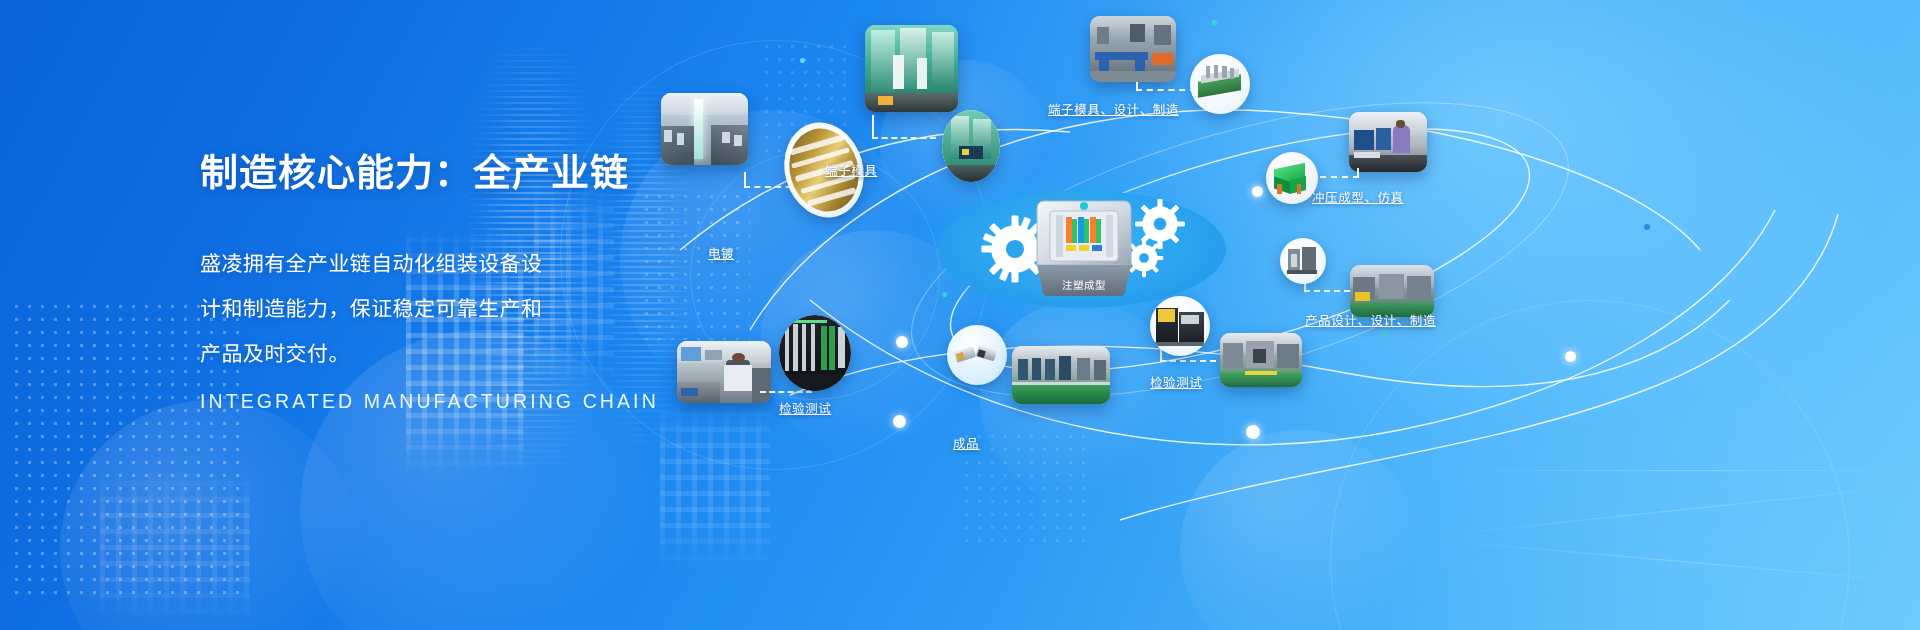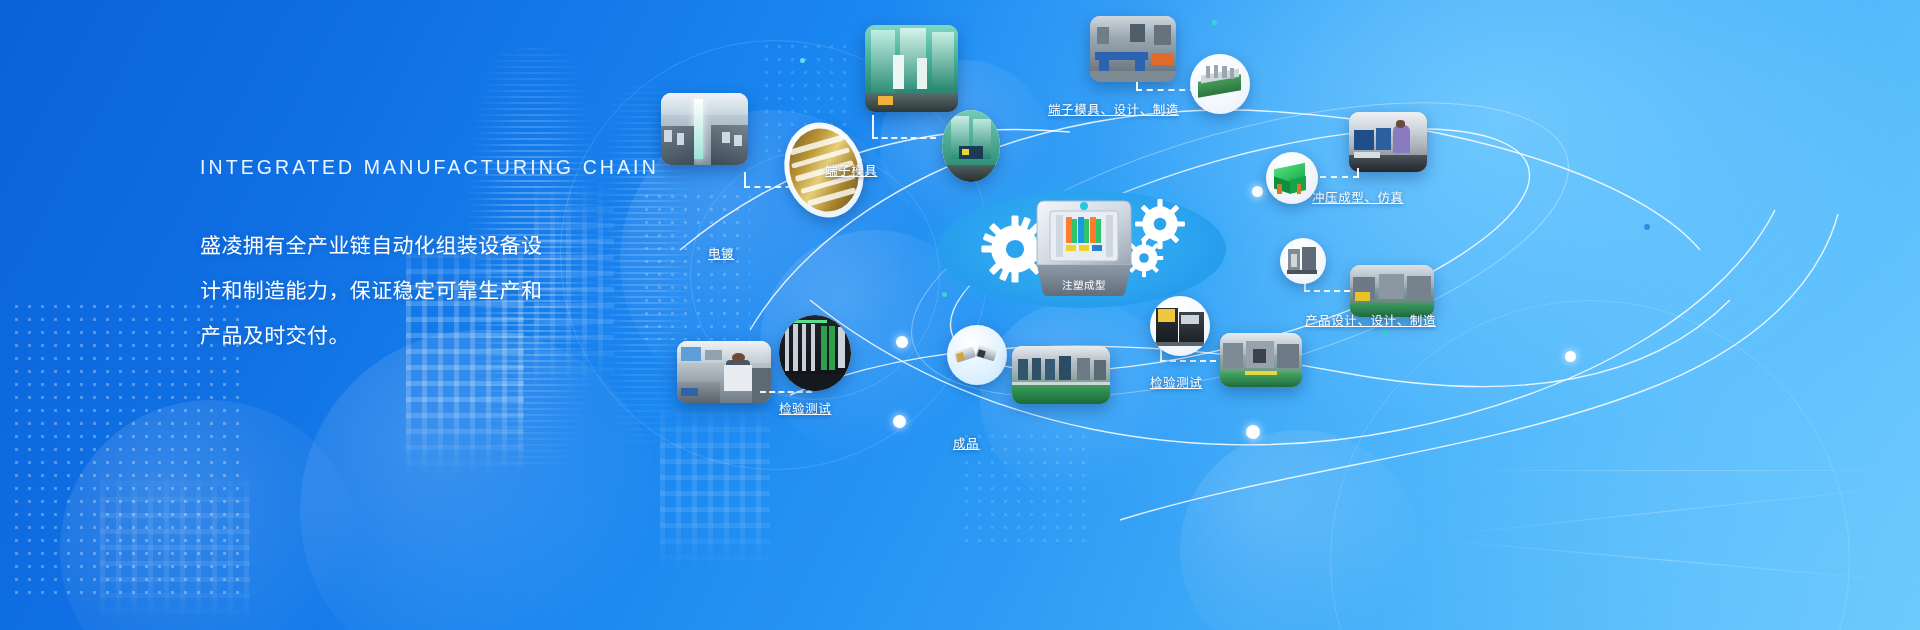--- a/index.html
+++ b/index.html
@@ -151,22 +151,23 @@
   <div class="dotgrid" style="left:10px;top:300px;width:230px;height:300px;"></div>
   <div class="dotgrid" style="left:640px;top:190px;width:110px;height:150px;opacity:.7;"></div>
   <div class="dotgrid" style="left:760px;top:40px;width:90px;height:120px;opacity:.45;"></div>
   <div class="dotgrid" style="left:960px;top:430px;width:130px;height:120px;opacity:.45;"></div>
 
   <div class="hline" style="left:1450px;top:470px;width:470px;"></div>
   <div class="hline" style="left:1430px;top:510px;width:490px;transform:rotate(-6deg);"></div>
   <div class="hline" style="left:1420px;top:560px;width:500px;transform:rotate(5deg);"></div>
 
   <div id="copy">
+    <div id="headline">制造核心能力：全产业链</div>
+    <div id="body-copy">盛凌拥有全产业链自动化组装设备设计和制造能力，保证稳定可靠生产和产品及时交付。</div>
     <div id="subhead">INTEGRATED MANUFACTURING CHAIN</div>
-    <div id="body-copy">盛凌拥有全产业链自动化组装设备设计和制造能力，保证稳定可靠生产和产品及时交付。</div>
   </div>
 
   <div id="diagram">
 
     <svg id="orbits" viewBox="0 0 1280 630" preserveAspectRatio="none">
       <g fill="none" stroke="rgba(255,255,255,0.85)" stroke-width="1.4">
         <ellipse cx="600" cy="250" rx="300" ry="92" transform="rotate(-16 600 250)"></ellipse>
         <path d="M110,330 C200,180 420,96 640,112 C860,128 1010,190 1060,250"></path>
         <path d="M150,395 C300,330 520,338 700,372 C880,406 1010,380 1090,300"></path>
         <path d="M170,300 C330,430 560,470 760,430 C960,390 1090,300 1135,210"></path>

